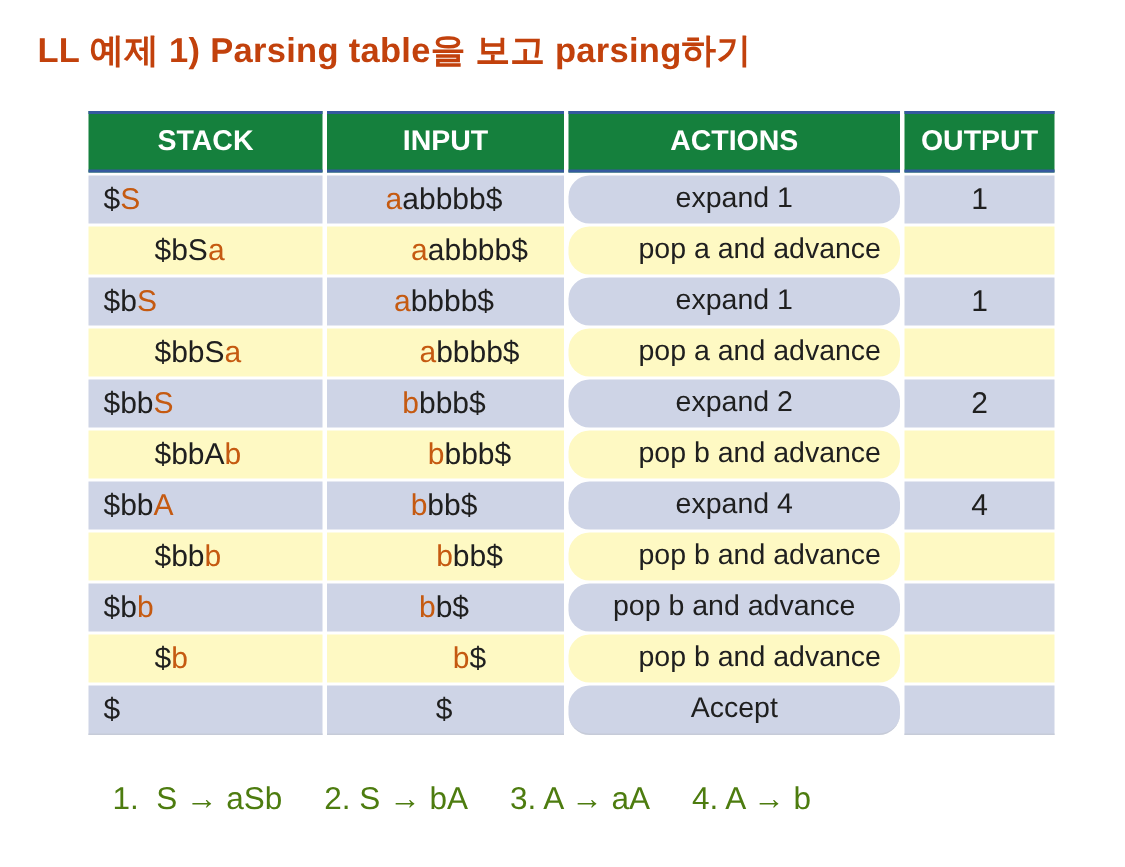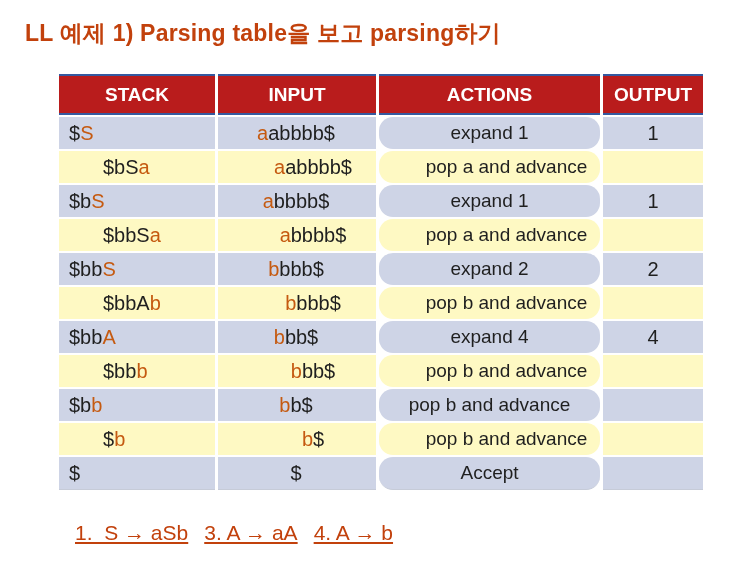--- a/index.html
+++ b/index.html
@@ -25,21 +25,21 @@
     left: 56px; top: 72px;
     border-collapse: separate;
     border-spacing: 3px 2px;
     table-layout: fixed;
   }
   .col-stack  { width: 156px; }
   .col-input  { width: 158px; }
   .col-actions{ width: 221px; }
   .col-output { width: 100px; }
   th {
-    background: #b91c1c;
+    background: #15803d;
     color: #ffffff;
     font-size: 19px;
     font-weight: 700;
     text-align: center;
     height: 37px;
     border-top: 2px solid #35599f;
     border-bottom: 2px solid #35599f;
     padding: 0 4px;
   }
   td {
@@ -56,24 +56,23 @@
   tr.last-row td { border-bottom: 1px solid #c6cbd8; }
   td.stack  { text-align: left;  padding-left: 10px; }
   td.input  { text-align: center; padding-right: 12px; }
   td.action { text-align: center; font-size: 19px; border-radius: 14px; }
   td.output { text-align: center; }
   .hl { color: #c55a11; }
   .grammar {
     position: absolute;
     left: 75px; top: 521px;
     font-size: 21px;
-    color: #c2410c;
+    color: #4d7c0f;
     display: flex;
-    gap: 16px;
-    text-decoration: underline;
+    gap: 28px;
   }
   .grammar span { white-space: pre; }
 </style>
 </head>
 <body>
 
 <div class="page-title">LL 예제 1) Parsing table을 보고 parsing하기</div>
 
 <table class="parse-table">
   <colgroup>
@@ -155,15 +154,16 @@
       <td class="stack"><span>$</span><span class="hl"></span></td>
       <td class="input"><span class="hl"></span><span>$</span></td>
       <td class="action">Accept</td>
       <td class="output"></td>
     </tr>
   </tbody>
 </table>
 
 <div class="grammar">
   <span>1.  S → aSb</span>
+  <span>2. S → bA</span>
   <span>3. A → aA</span>
   <span>4. A → b</span>
 </div>
 
 </body></html>

